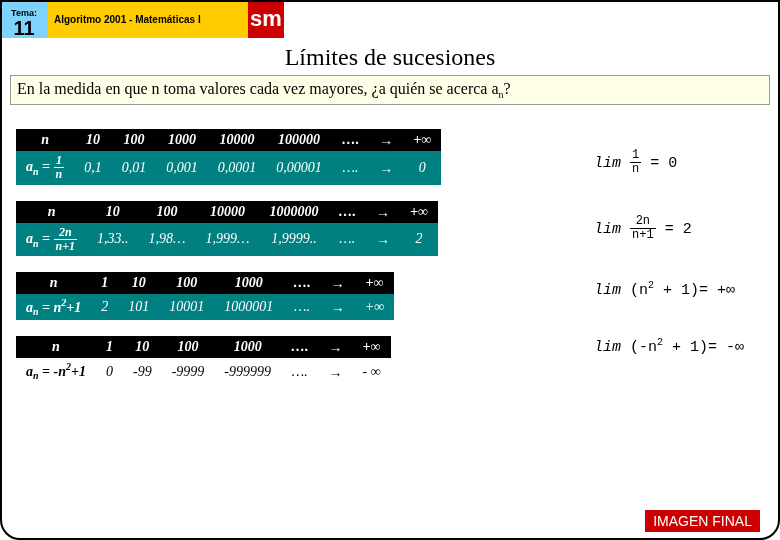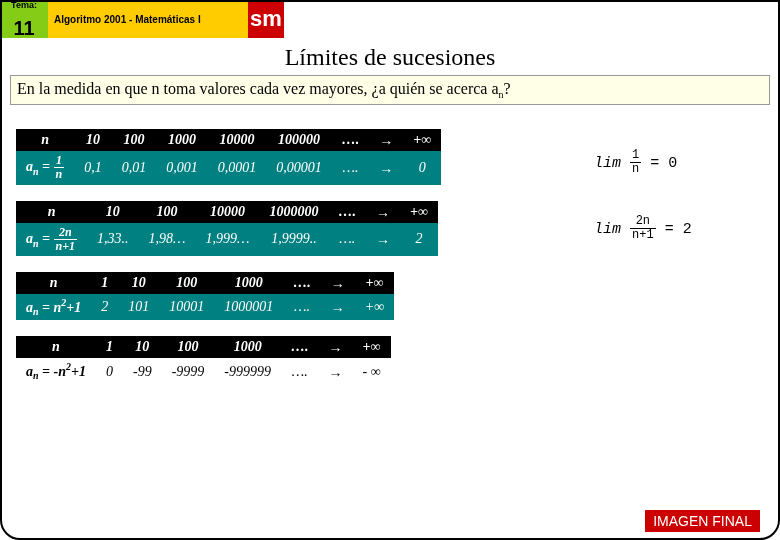--- a/index.html
+++ b/index.html
@@ -1,19 +1,19 @@
 <!DOCTYPE html>
 <html><head>
 <meta charset="utf-8">
 <style>
 *{margin:0;padding:0;box-sizing:border-box}
 body{width:780px;height:540px;background:#fff;font-family:Arial,sans-serif;position:relative;overflow:hidden}
 .frame{position:absolute;inset:0;border:2px solid #000;border-radius:0 0 20px 20px}
 .header{display:flex;height:38px}
-.tema-box{width:48px;background:#84cc16;display:flex;flex-direction:column;align-items:center;justify-content:space-between;font-weight:bold}
+.tema-box{width:48px;background:#7dd3fc;display:flex;flex-direction:column;align-items:center;justify-content:flex-end;font-weight:bold}
 .tema-label{font-size:9px}
 .tema-num{font-size:20px;line-height:1}
 .title-left{flex:1;background:linear-gradient(to right,#7fd843,#00b4b4,#0044aa);display:flex;align-items:center;padding-left:8px;font-weight:bold;font-size:14px;color:#000}
 .title-right{width:200px;background:#fc0;display:flex;align-items:center;padding-left:6px;font-weight:bold;font-size:10px}
 .logo{width:36px;background:#c00;display:flex;align-items:center;justify-content:center;color:#fff;font-size:22px;font-weight:bold}
 .main-title{text-align:center;font-size:24px;font-family:'Times New Roman',serif;padding:6px 0 4px}
 .question{background:#ffffe8;border:1px solid #999;margin:0 10px 24px;padding:4px 6px;font-family:'Times New Roman',serif;font-size:16px}
 .content{display:flex;padding:0 16px}
 .tables{flex:1}
 .limits{width:180px;padding-left:10px;font-family:Liberation Mono, monospace;font-size:15px}
@@ -150,16 +150,18 @@
             <td>….</td>
             <td class="arrow">→</td>
             <td>- ∞</td>
           </tr>
         </tbody>
       </table>
   </div>
   <div class="limits">
     <div id="lim1"><i>lim</i> <span class="frac"><span class="n">1</span><span class="d">n</span></span> = 0</div>
     <div id="lim2"><i>lim</i> <span class="frac"><span class="n">2n</span><span class="d">n+1</span></span> = 2</div>
+    <div id="lim3"><i>lim</i> (n<sup>2</sup> + 1)= +∞</div>
+    <div id="lim4"><i>lim</i> (-n<sup>2</sup> + 1)= -∞</div>
   </div>
 </div>
 
 <div class="footer">IMAGEN FINAL</div>
 
 </body></html>

